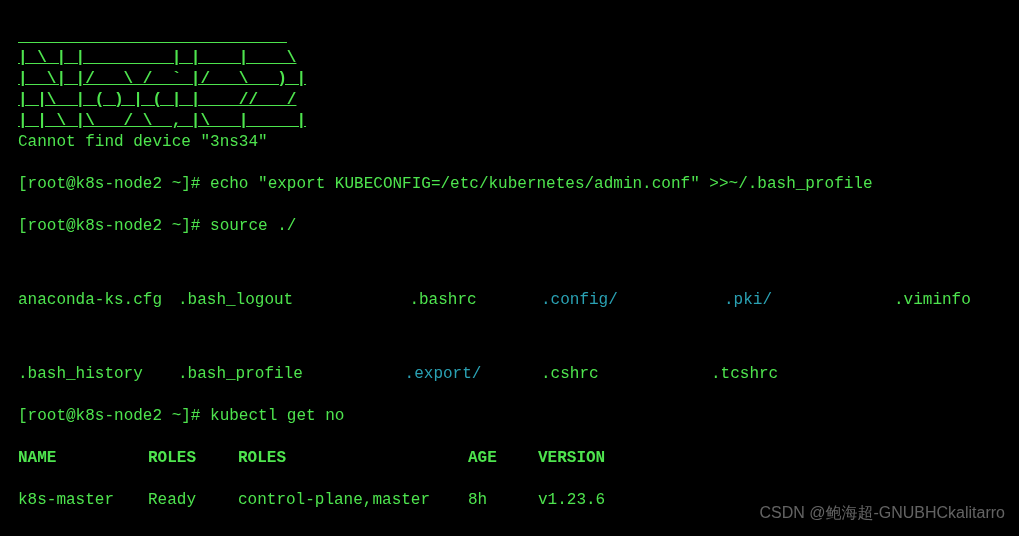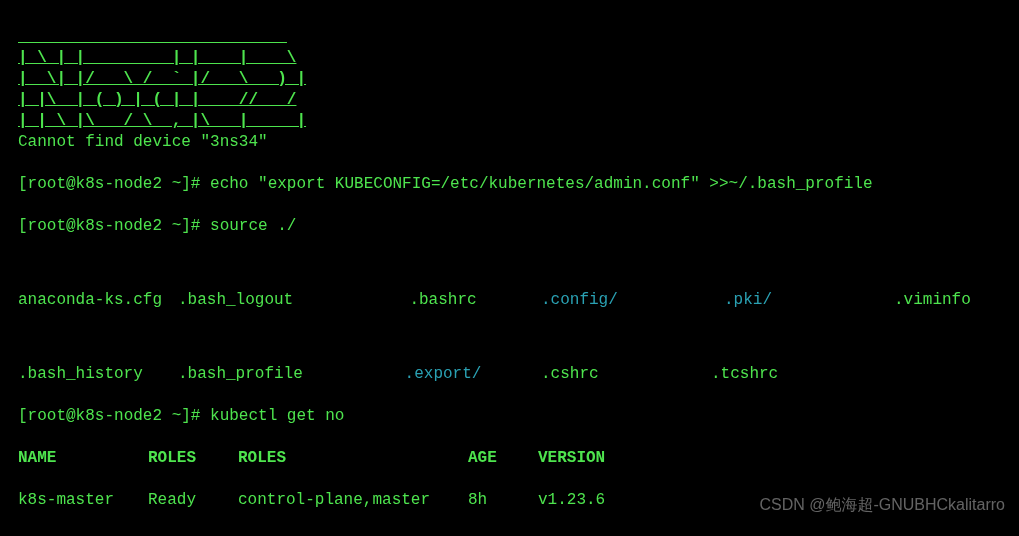--- a/index.html
+++ b/index.html
@@ -18,21 +18,21 @@
     padding: 6px 8px 0 18px;
     white-space: pre;
     letter-spacing: 0px;
   }
   .green        { color: #4ee44e; }
   .green-bold   { color: #4ee44e; font-weight: bold; text-decoration: underline; }
   .cyan         { color: #2aa1b3; }
   .watermark {
     position: absolute;
     right: 14px;
-    bottom: 20px;
+    bottom: 12px;
     color: rgba(220,220,220,0.45);
     font-family: "Microsoft YaHei", Arial, sans-serif;
     font-size: 16px;
     pointer-events: none;
   }
   .row { display: block; }
   .col1 { display:inline-block; width: 130px; }
   .col2 { display:inline-block; width:  90px; }
   .col3 { display:inline-block; width: 230px; }
   .col4 { display:inline-block; width:  70px; }

